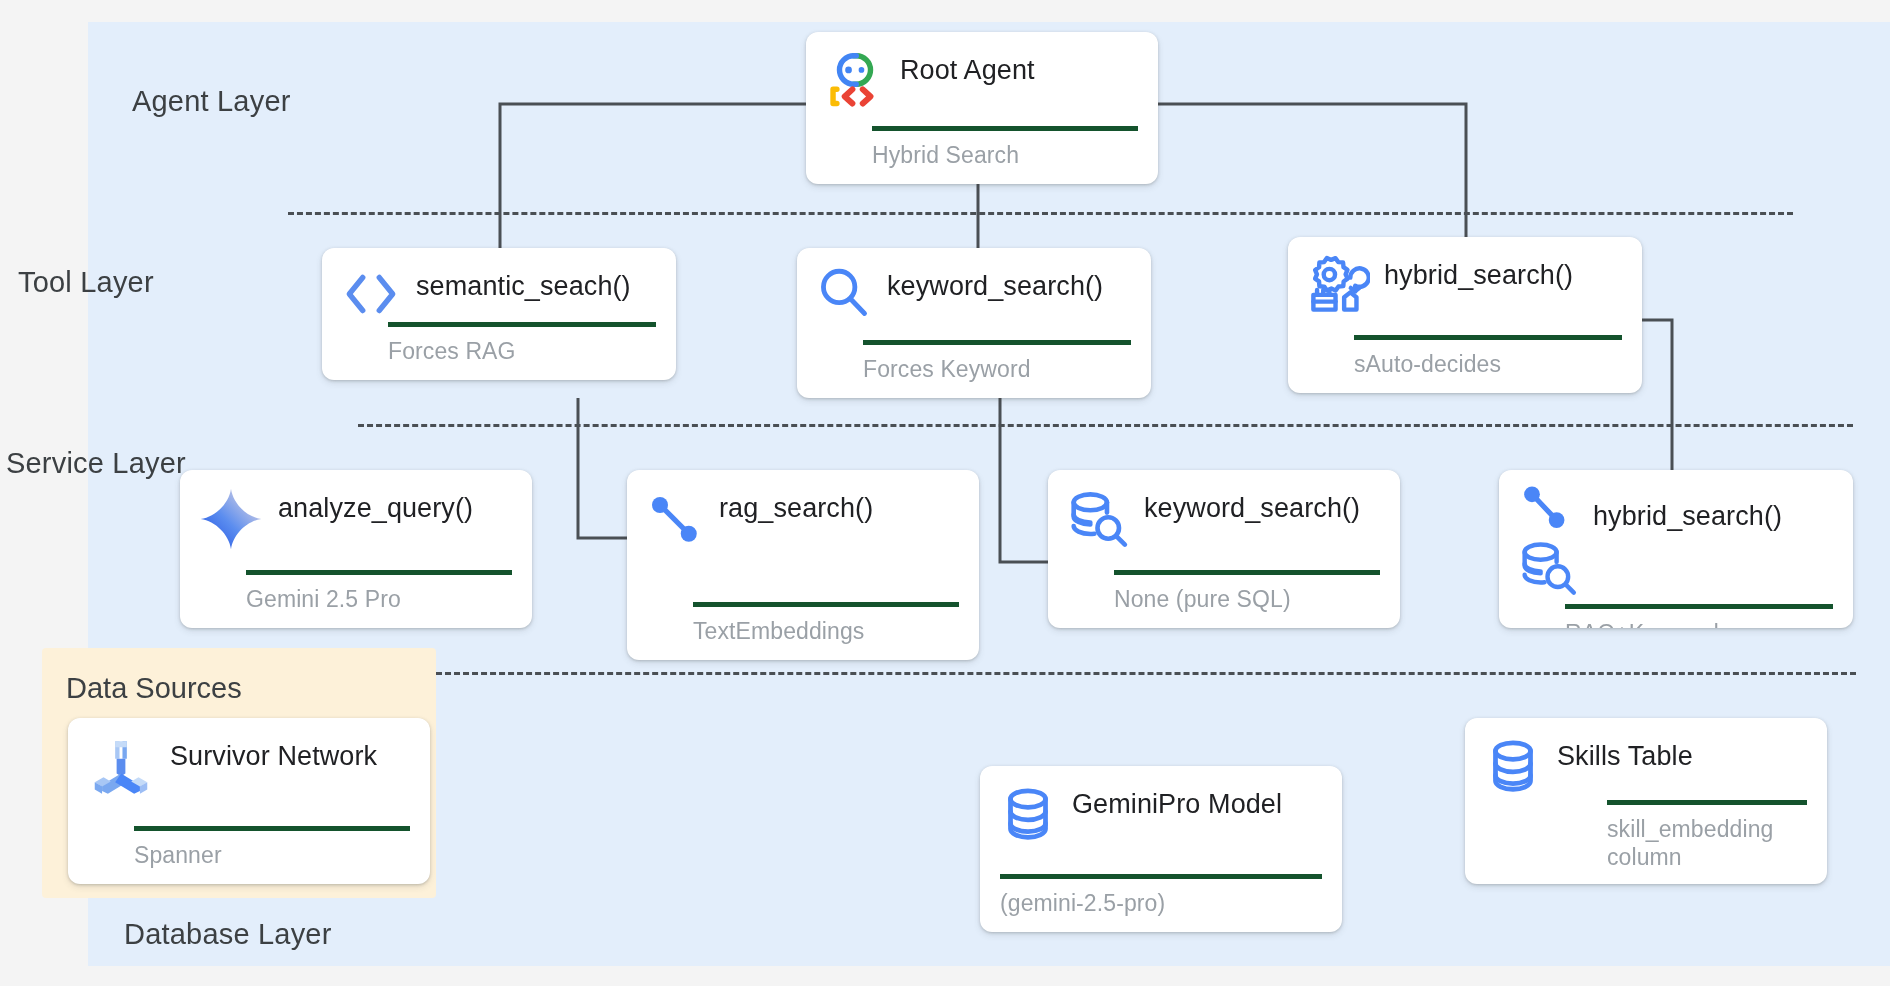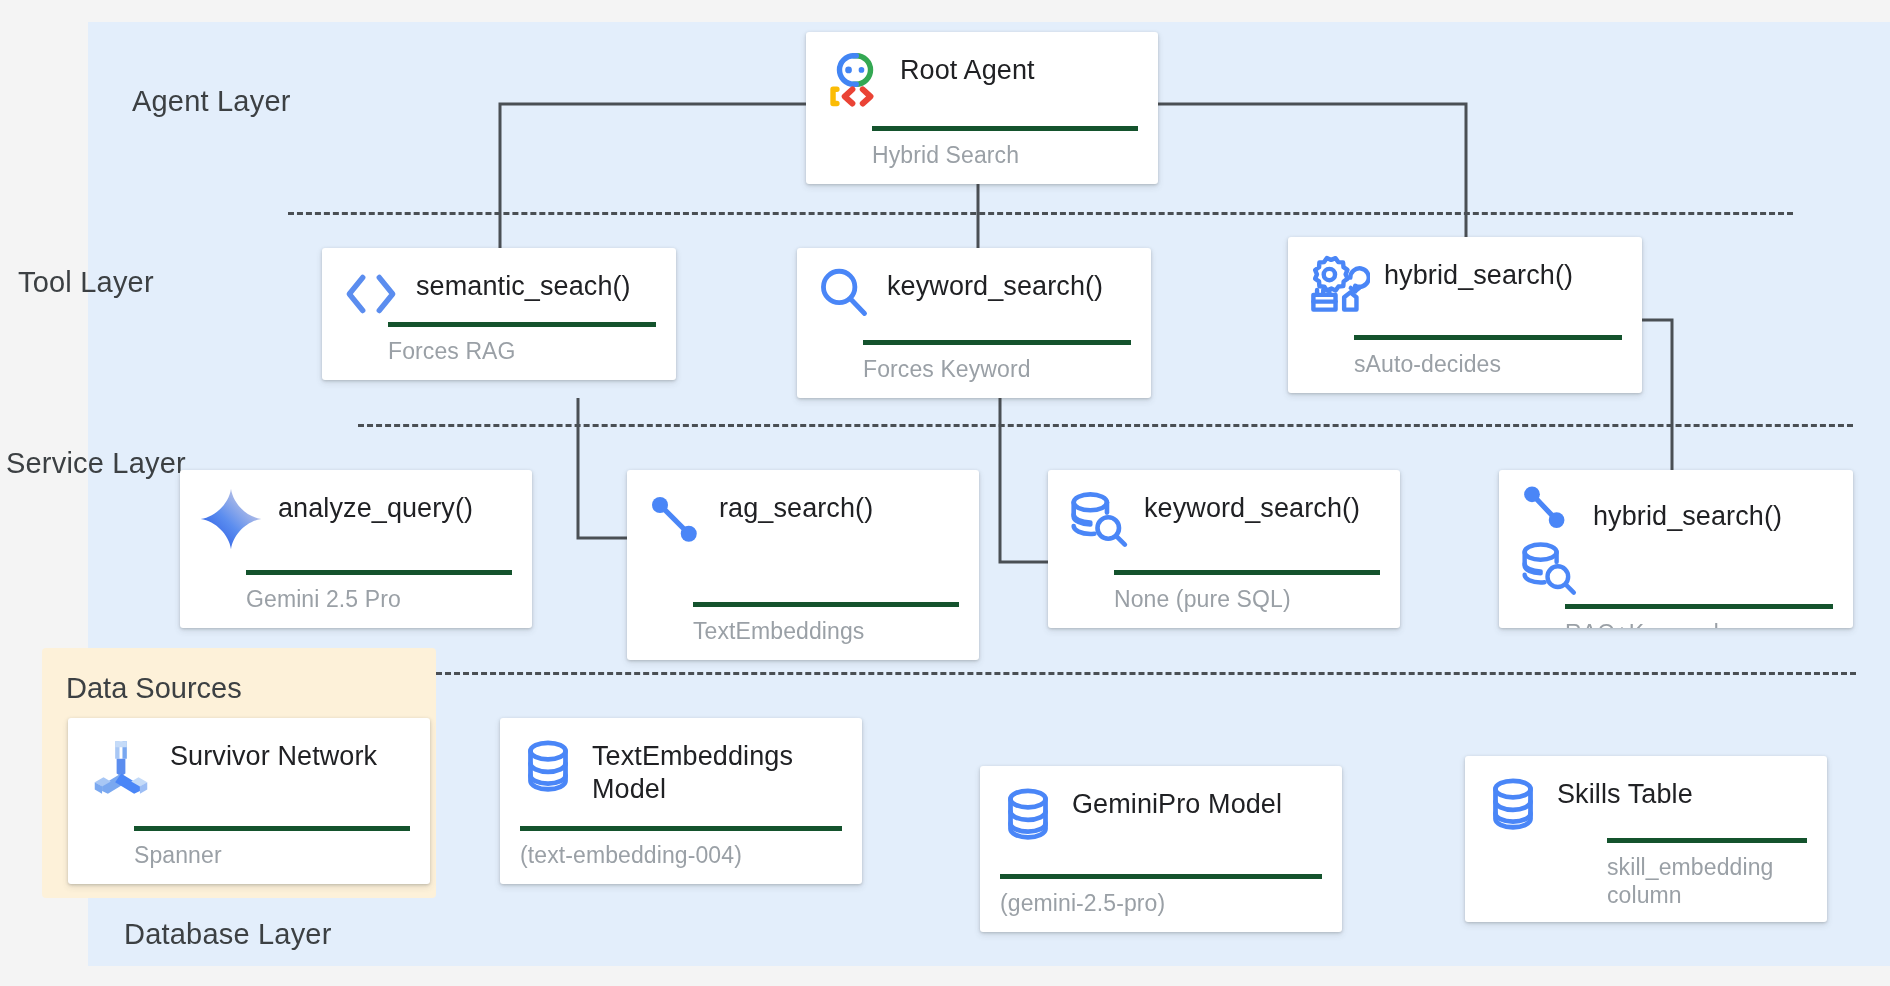--- a/index.html
+++ b/index.html
@@ -55,21 +55,21 @@
     position: absolute;
     left: 0; top: 0;
     width: 1890px; height: 986px;
     pointer-events: none;
   }
 
   
   .card {
     position: absolute;
     background: #ffffff;
-    border-radius: 3px;
+    border-radius: 12px;
     box-shadow: 0 1px 3px rgba(60,64,67,.26), 0 3px 7px rgba(60,64,67,.12);
     display: flex;
     flex-direction: column;
     overflow: hidden;
   }
   .card-body {
     display: flex;
     align-items: flex-start;
     padding: 16px 20px 4px 18px;
     flex: 1;
@@ -307,64 +307,48 @@
           <path d="M6 33 v5 l5 2.9 v-5 z" fill="#7aa8f0"></path>
           <path d="M42 33 l-6 -3.4 l-5 2.9 l6 3.5 z" fill="#c5dbf8"></path>
           <path d="M42 33 v5 l-5 2.9 v-5 z" fill="#9dbef5"></path>
         </svg>
       </span>
       <span class="card-title">Survivor Network</span>
     </div>
     <div class="card-foot">Spanner</div>
   </div>
 
-  <div class="card" style="left:500px; top:718px; width:362px; height:166px;">
+
+  <div class="card" style="left:980px; top:718px; width:362px; height:166px;margin-top:48px;">
     <div class="card-body">
       <span class="card-icon" style="padding-top:2px;">
         <svg width="60" height="60" viewBox="0 0 44 48" xmlns="http://www.w3.org/2000/svg">
           <g fill="none" stroke="#4a86f7" stroke-width="3.8" stroke-linecap="round">
             <ellipse cx="22" cy="12" rx="14" ry="6.6"></ellipse>
             <path d="M8 12 v24 c0 3.6 6.3 6.6 14 6.6 s14 -3 14 -6.6 v-24"></path>
             <path d="M8 22 c0 3.6 6.3 6.6 14 6.6 s14 -3 14 -6.6"></path>
             <path d="M8 31.5 c0 3.6 6.3 6.6 14 6.6 s14 -3 14 -6.6"></path>
           </g>
         </svg>
       </span>
-      <span class="card-title" style="max-width:218px;">TextEmbeddings Model</span>
-    </div>
-    <div class="card-foot wide">(text-embedding-004)</div>
-  </div>
-
-  <div class="card" style="left:980px; top:718px; width:362px; height:166px;margin-top:48px;">
+      <span class="card-title">GeminiPro Model</span>
+    </div>
+    <div class="card-foot wide">(gemini-2.5-pro)</div>
+  </div>
+
+  <div class="card" style="left:1465px; top:718px; width:362px; height:166px;">
     <div class="card-body">
       <span class="card-icon" style="padding-top:2px;">
         <svg width="60" height="60" viewBox="0 0 44 48" xmlns="http://www.w3.org/2000/svg">
           <g fill="none" stroke="#4a86f7" stroke-width="3.8" stroke-linecap="round">
             <ellipse cx="22" cy="12" rx="14" ry="6.6"></ellipse>
             <path d="M8 12 v24 c0 3.6 6.3 6.6 14 6.6 s14 -3 14 -6.6 v-24"></path>
             <path d="M8 22 c0 3.6 6.3 6.6 14 6.6 s14 -3 14 -6.6"></path>
             <path d="M8 31.5 c0 3.6 6.3 6.6 14 6.6 s14 -3 14 -6.6"></path>
           </g>
         </svg>
       </span>
-      <span class="card-title">GeminiPro Model</span>
-    </div>
-    <div class="card-foot wide">(gemini-2.5-pro)</div>
-  </div>
-
-  <div class="card" style="left:1465px; top:756px; width:362px; height:166px;">
-    <div class="card-body">
-      <span class="card-icon" style="padding-top:2px;">
-        <svg width="60" height="60" viewBox="0 0 44 48" xmlns="http://www.w3.org/2000/svg">
-          <g fill="none" stroke="#4a86f7" stroke-width="3.8" stroke-linecap="round">
-            <ellipse cx="22" cy="12" rx="14" ry="6.6"></ellipse>
-            <path d="M8 12 v24 c0 3.6 6.3 6.6 14 6.6 s14 -3 14 -6.6 v-24"></path>
-            <path d="M8 22 c0 3.6 6.3 6.6 14 6.6 s14 -3 14 -6.6"></path>
-            <path d="M8 31.5 c0 3.6 6.3 6.6 14 6.6 s14 -3 14 -6.6"></path>
-          </g>
-        </svg>
-      </span>
       <span class="card-title">Skills Table</span>
     </div>
     <div class="card-foot" style="max-width:200px;">skill_embedding column</div>
   </div>
 
 </div>
 
 </body></html>

